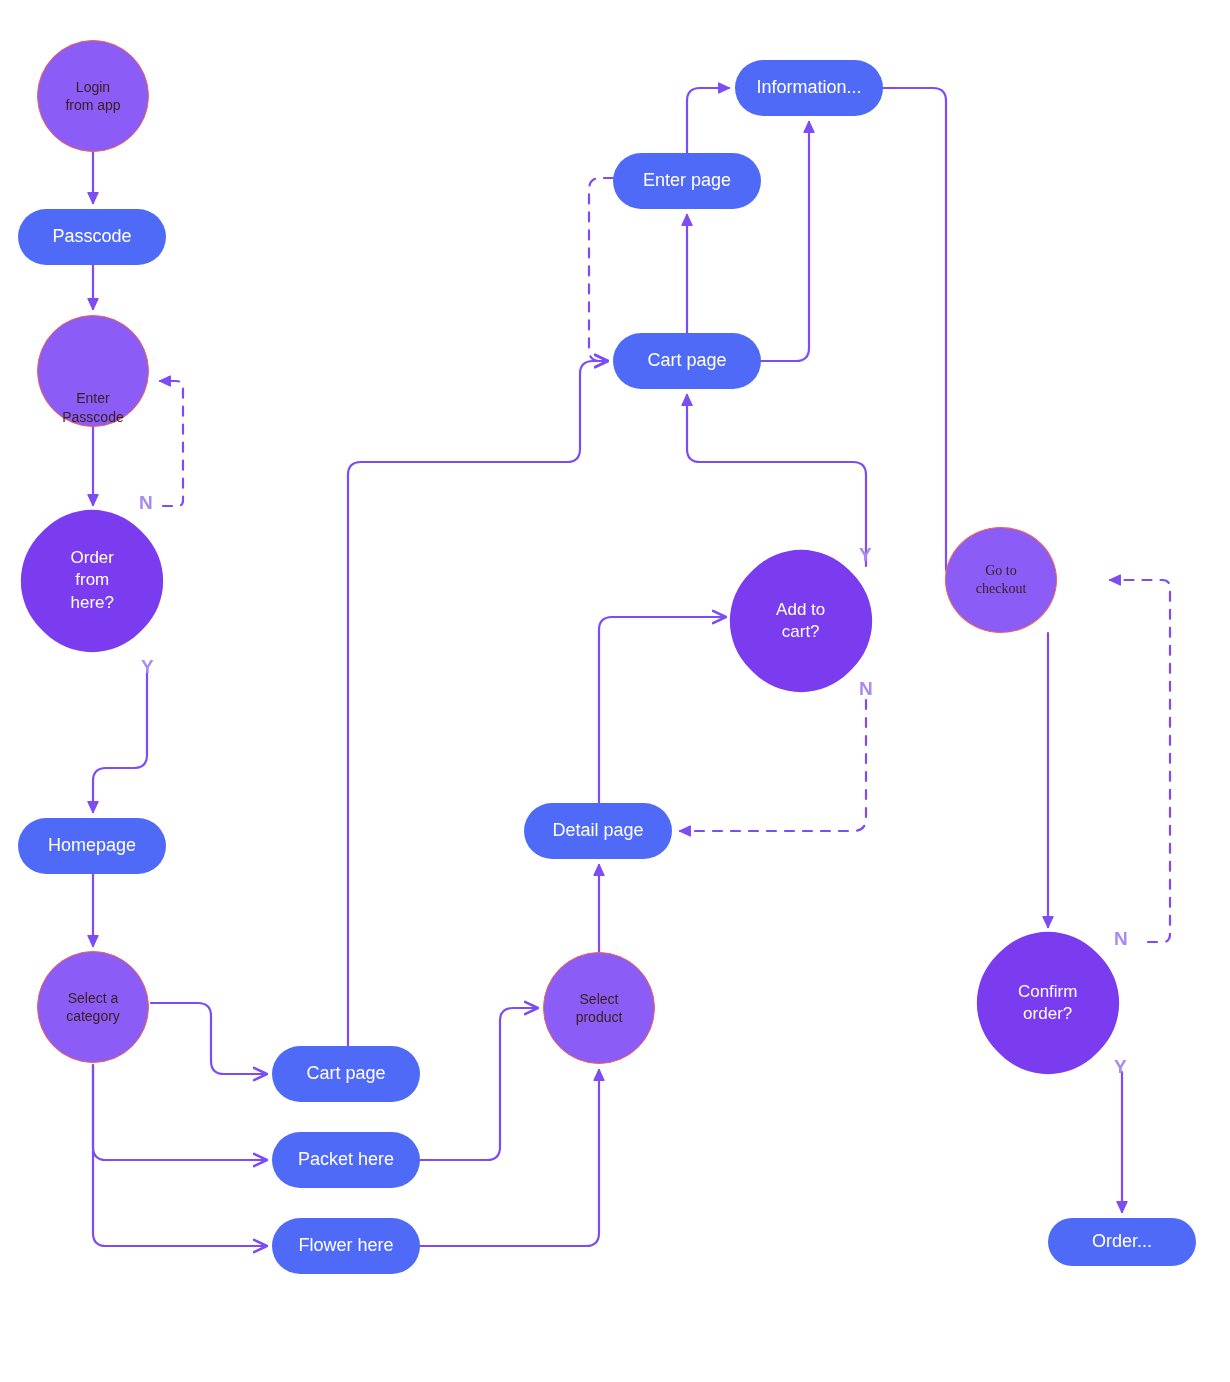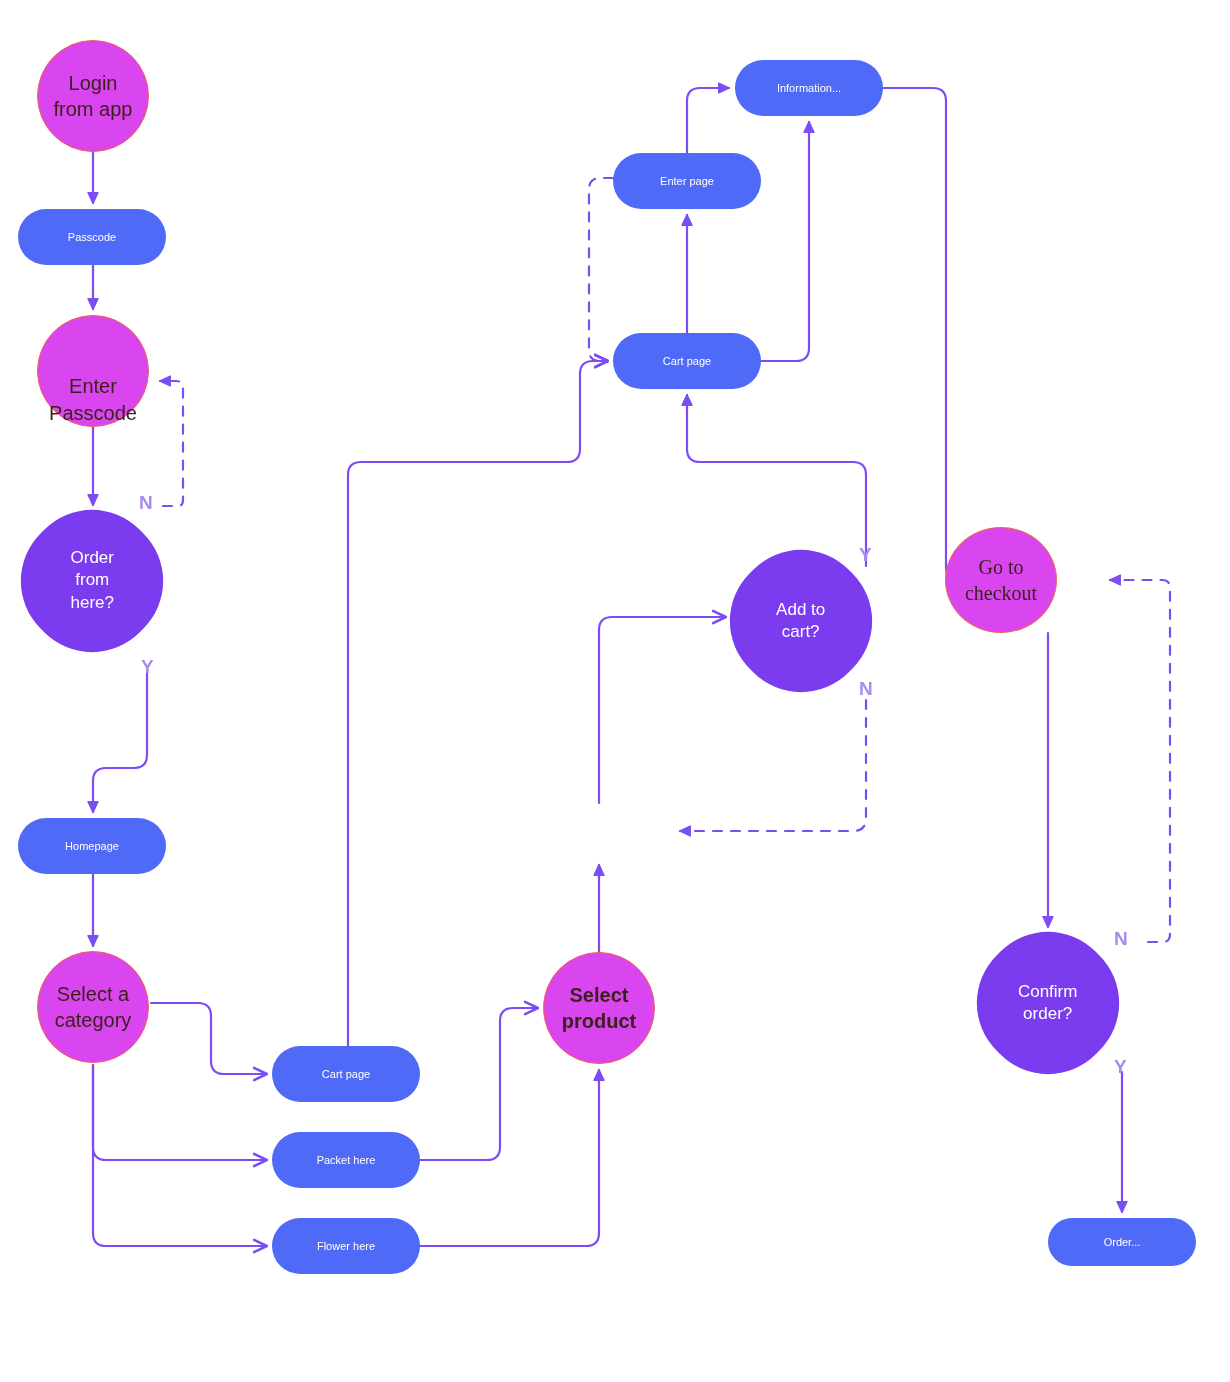--- a/index.html
+++ b/index.html
@@ -34,32 +34,32 @@
     align-items: center;
     justify-content: center;
     text-align: center;
     box-sizing: border-box;
     line-height: 1.32;
     white-space: pre-line;
     user-select: none;
   }
   
   .node.circle {
-    background: #d946ef;
+    background: #8b5cf6;
     border: 1.6px solid #F4634F;
     border-radius: 50%;
     color: #3a1f1a;
-    font-size: 20px;
+    font-size: 14px;
   }
   
   .node.box {
     background: #506AF8;
     border-radius: 30px;
     color: #ffffff;
-    font-size: 11px;
+    font-size: 18px;
   }
   
   .node.decision {
     background: #7B3CF0;
     color: #ffffff;
     font-size: 17px;
     border-radius: 48% 48% 48% 48% / 48% 48% 48% 48%;
     transform: rotate(45deg);
   }
   .node.decision > .dlabel {
@@ -178,25 +178,28 @@
   </div>
 
   <div class="node box" style="left:272px; top:1132px; width:148px; height:56px;">
     <span>Packet here</span>
   </div>
 
   <div class="node box" style="left:272px; top:1218px; width:148px; height:56px;">
     <span>Flower here</span>
   </div>
 
-  <div class="node circle" style="left:543px; top:952px; width:112px; height:112px;font-weight:bold;">
+  <div class="node circle" style="left:543px; top:952px; width:112px; height:112px;">
     <span>Select
 product</span>
   </div>
 
+  <div class="node box" style="left:524px; top:803px; width:148px; height:56px;">
+    <span>Detail page</span>
+  </div>
 
   <div class="node decision" style="left:731px; top:551px; width:140px; height:140px;">
     <span class="dlabel">Add to
 cart?</span>
   </div>
 
   <div class="node box" style="left:613px; top:333px; width:148px; height:56px;">
     <span>Cart page</span>
   </div>
 

